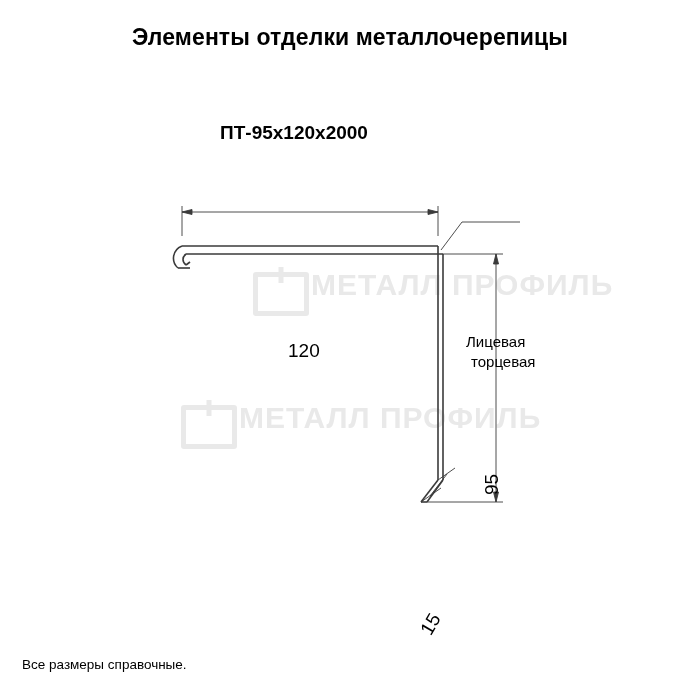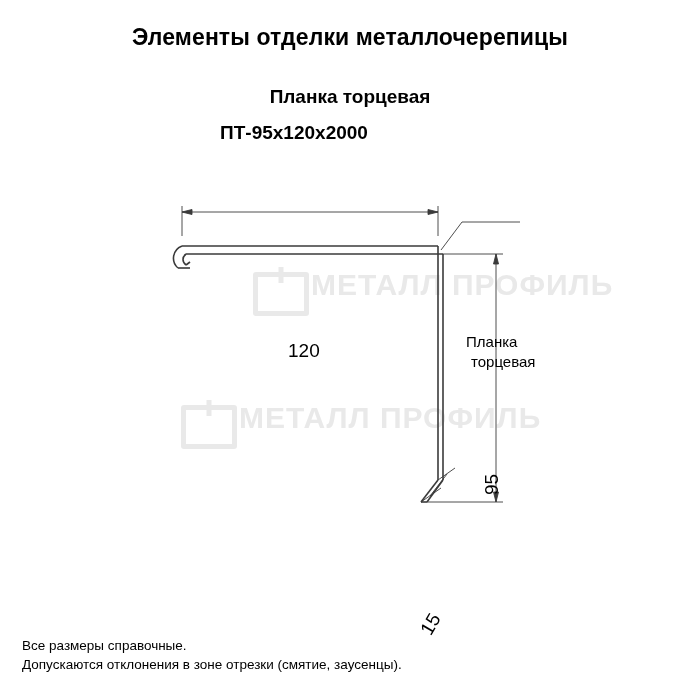--- a/index.html
+++ b/index.html
@@ -133,21 +133,20 @@
   .footnotes div {
     white-space: nowrap;
   }
 </style>
 </head>
 <body>
 
 <div class="page">
 
   <div class="title">Элементы отделки металлочерепицы</div>
-  <div class="subtitle">Планка торцевая</div>
   <div class="code">ПТ-95x120x2000</div>
 
   <div class="watermark">
     <div class="wm-box" style="left:224px; top:122px;"></div>
     <div class="wm-text" style="left:282px; top:118px;">МЕТАЛЛ ПРОФИЛЬ</div>
     <div class="wm-box" style="left:152px; top:255px;"></div>
     <div class="wm-text" style="left:210px; top:251px;">МЕТАЛЛ ПРОФИЛЬ</div>
   </div>
 
   <div class="drawing">
@@ -197,22 +196,21 @@
 
       <g stroke="#3a3a3a" stroke-width="0.9" fill="none">
         <path d="M 441 100 L 462 72"></path>
         <path d="M 462 72 L 520 72"></path>
       </g>
     </svg>
 
     <div class="label label-120">120</div>
     <div class="label label-95">95</div>
     <div class="label label-15">15</div>
-    <div class="label label-face1">Планка</div>
+    <div class="label label-face1">Лицевая</div>
     <div class="label label-face2">торцевая</div>
   </div>
 
   <div class="footnotes">
     <div>Все размеры справочные.</div>
-    <div>Допускаются отклонения в зоне отрезки (смятие, заусенцы).</div>
   </div>
 
 </div>
 
 </body></html>

